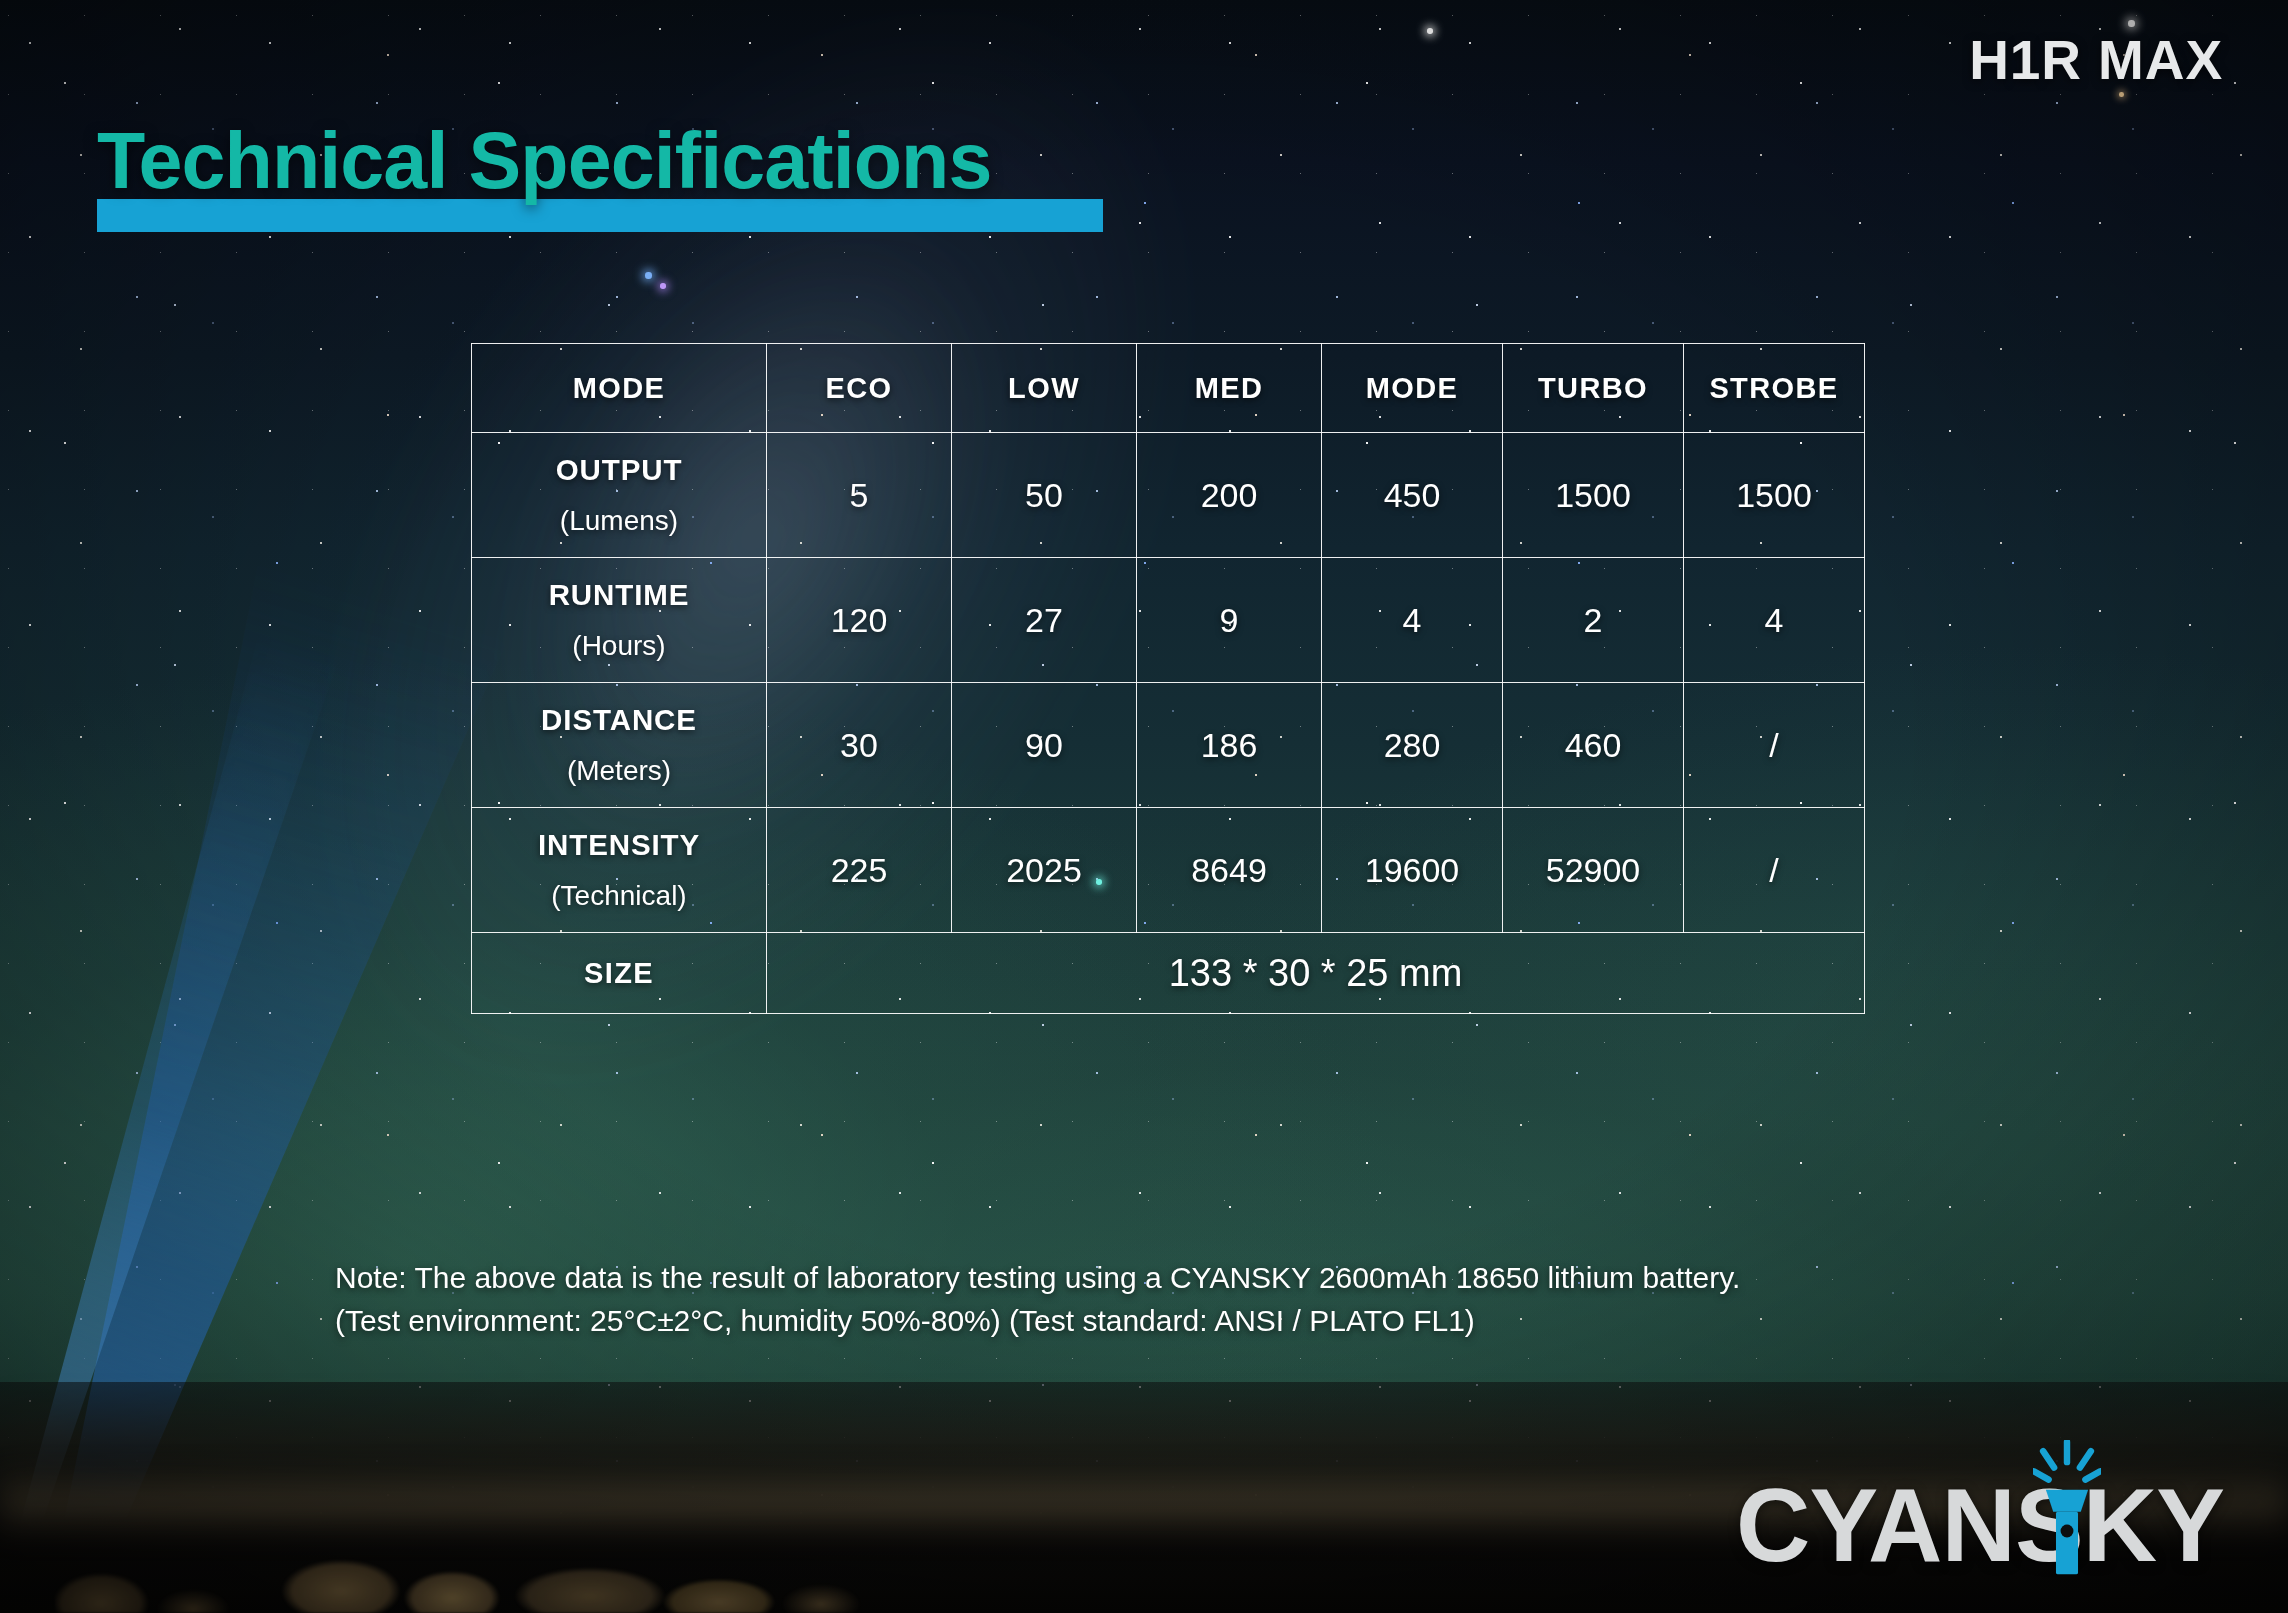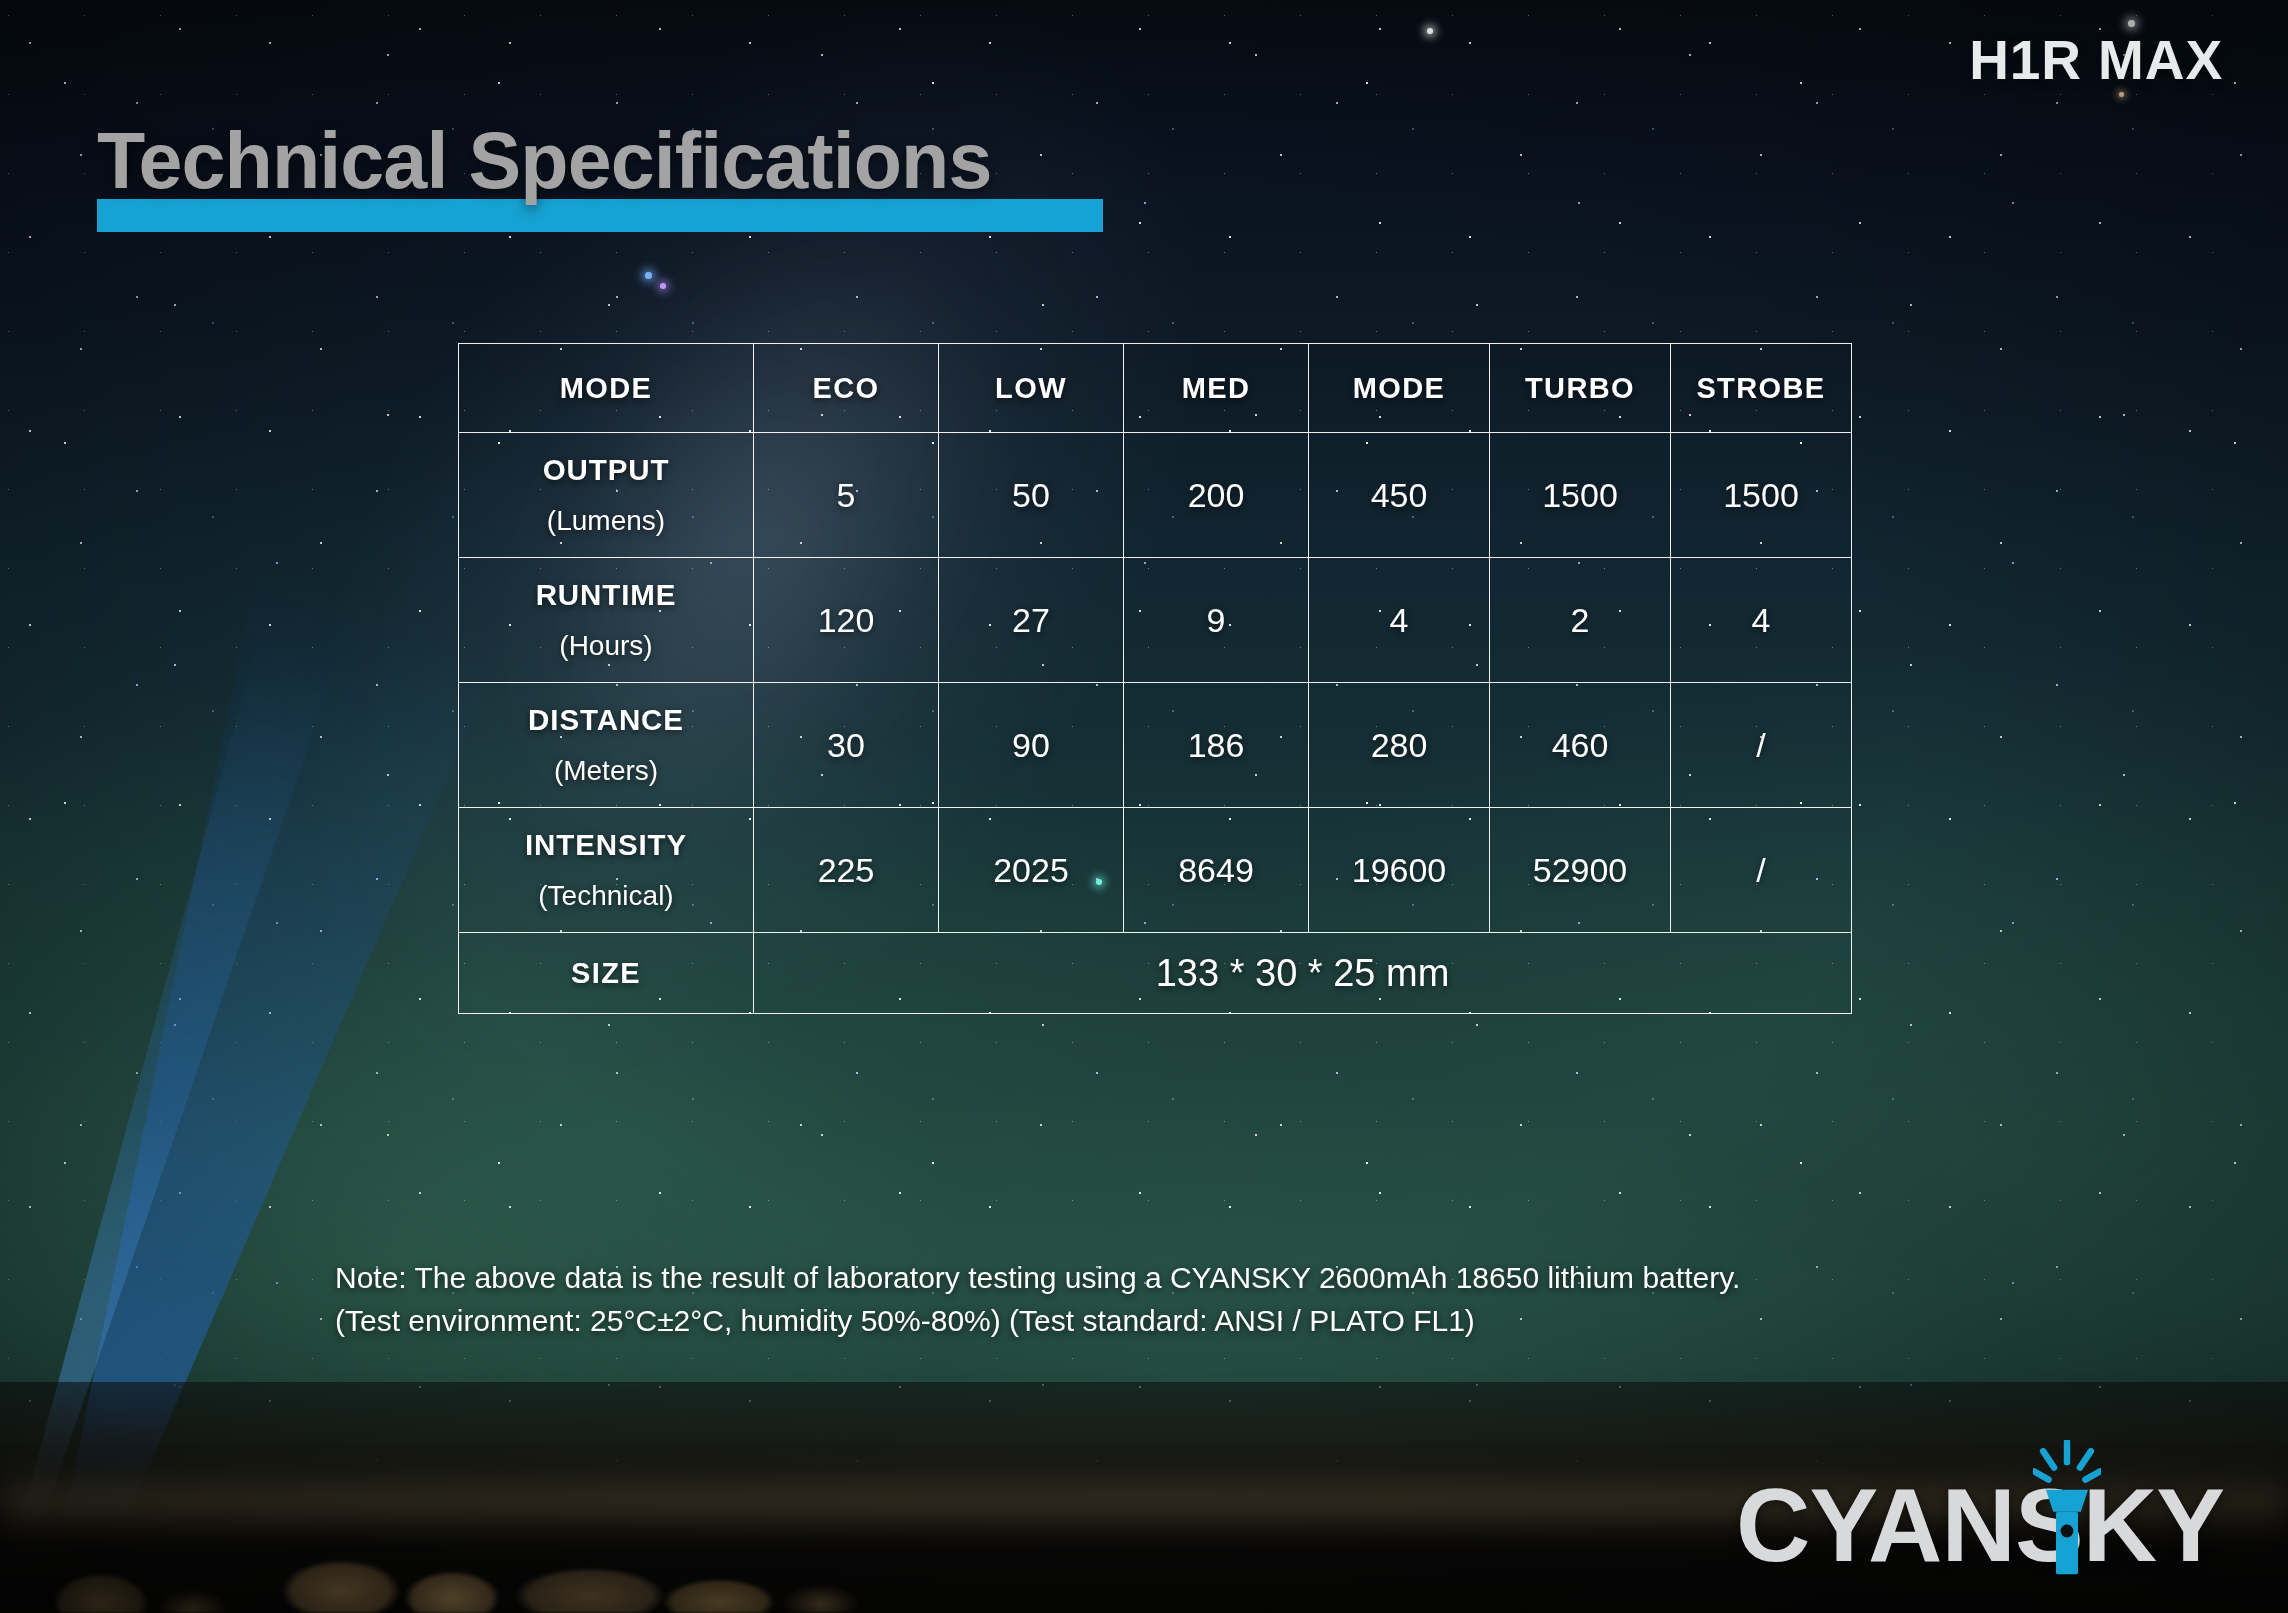--- a/index.html
+++ b/index.html
@@ -189,35 +189,35 @@
     position:absolute; right:66px; top:33px;
     font-size:55px; font-weight:bold; color:#e7e9ea;
     letter-spacing:0.9px; line-height:1;
     text-shadow:0 1.8px 9.2px rgba(0,0,0,0.65);
   }
 
   
   .title-wrap { position:absolute; left:97px; top:118px; }
   .page-title {
     position:relative; z-index:2;
-    font-size:79px; font-weight:bold; color:#a3a3a3;
+    font-size:79px; font-weight:bold; color:#14b8a6;
     letter-spacing:-0.9px; line-height:1.08;
     text-shadow:0 2.8px 13px rgba(0,0,0,0.55);
     white-space:nowrap;
   }
   .title-underline {
     position:absolute; left:0; top:81px; z-index:1;
     width:1006px; height:33px;
     background:#17a2d4;
   }
 
   
   .spec-table {
     position:absolute;
-    left:458px; top:343px;
+    left:471px; top:343px;
     width:1392px;
     border-collapse:collapse;
     table-layout:fixed;
   }
   .spec-table td, .spec-table th {
     border:1.8px solid rgba(255,255,255,0.93);
     text-align:center;
     vertical-align:middle;
     color:#ffffff;
     padding:0;

